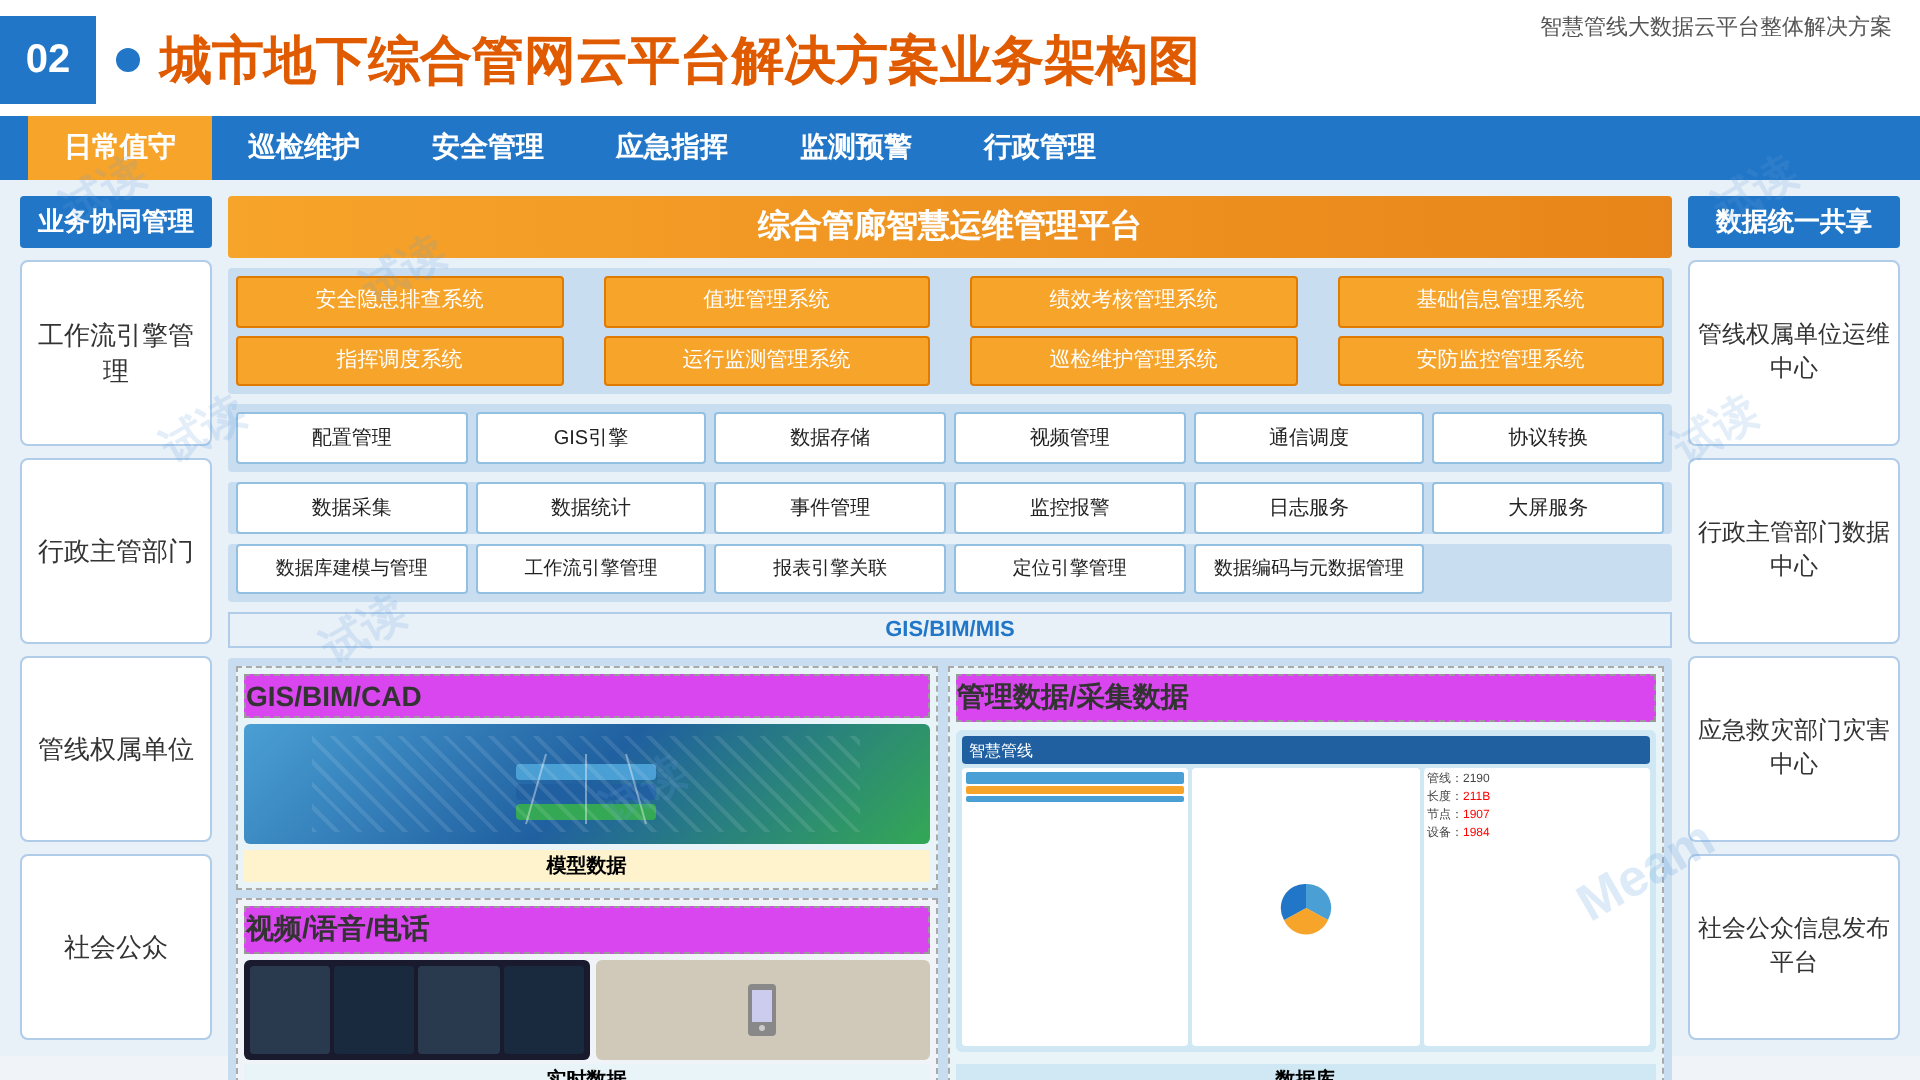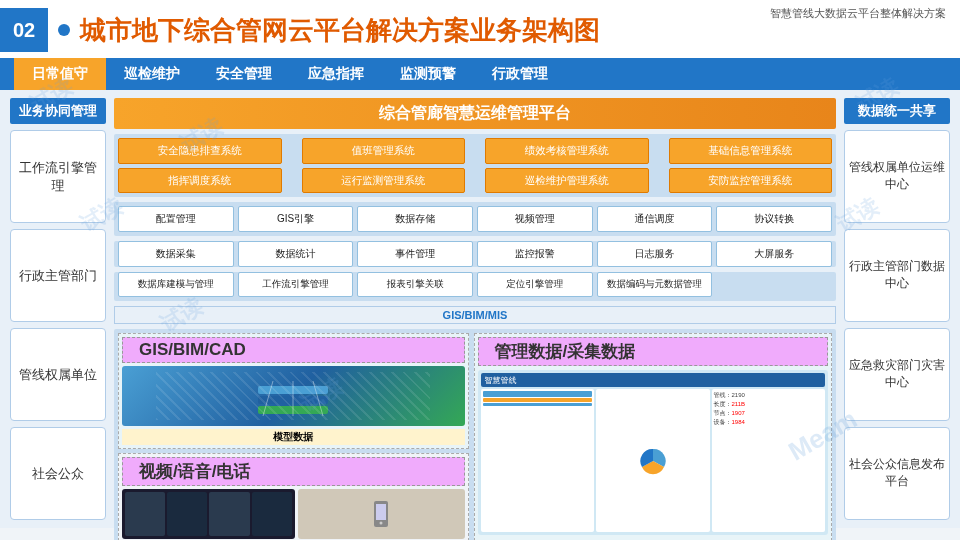--- a/index.html
+++ b/index.html
@@ -227,26 +227,26 @@
       flex-direction: column;
       gap: 4px;
     }
     .bottom-right {
       flex: 1;
       display: flex;
       flex-direction: column;
       gap: 4px;
     }
     .bottom-section-title {
-      font-size: 17px;
+      font-size: 14px;
       font-weight: bold;
       color: #333;
-      background: #f0abfc;
+      background: #d946ef;
       border: 1px dashed #999;
-      padding: 2px 16px;
+      padding: 2px 0;
     }
 
     
     .right-panel {
       width: 106px;
       display: flex;
       flex-direction: column;
       gap: 6px;
       font-family: Liberation Mono, monospace;
     }

